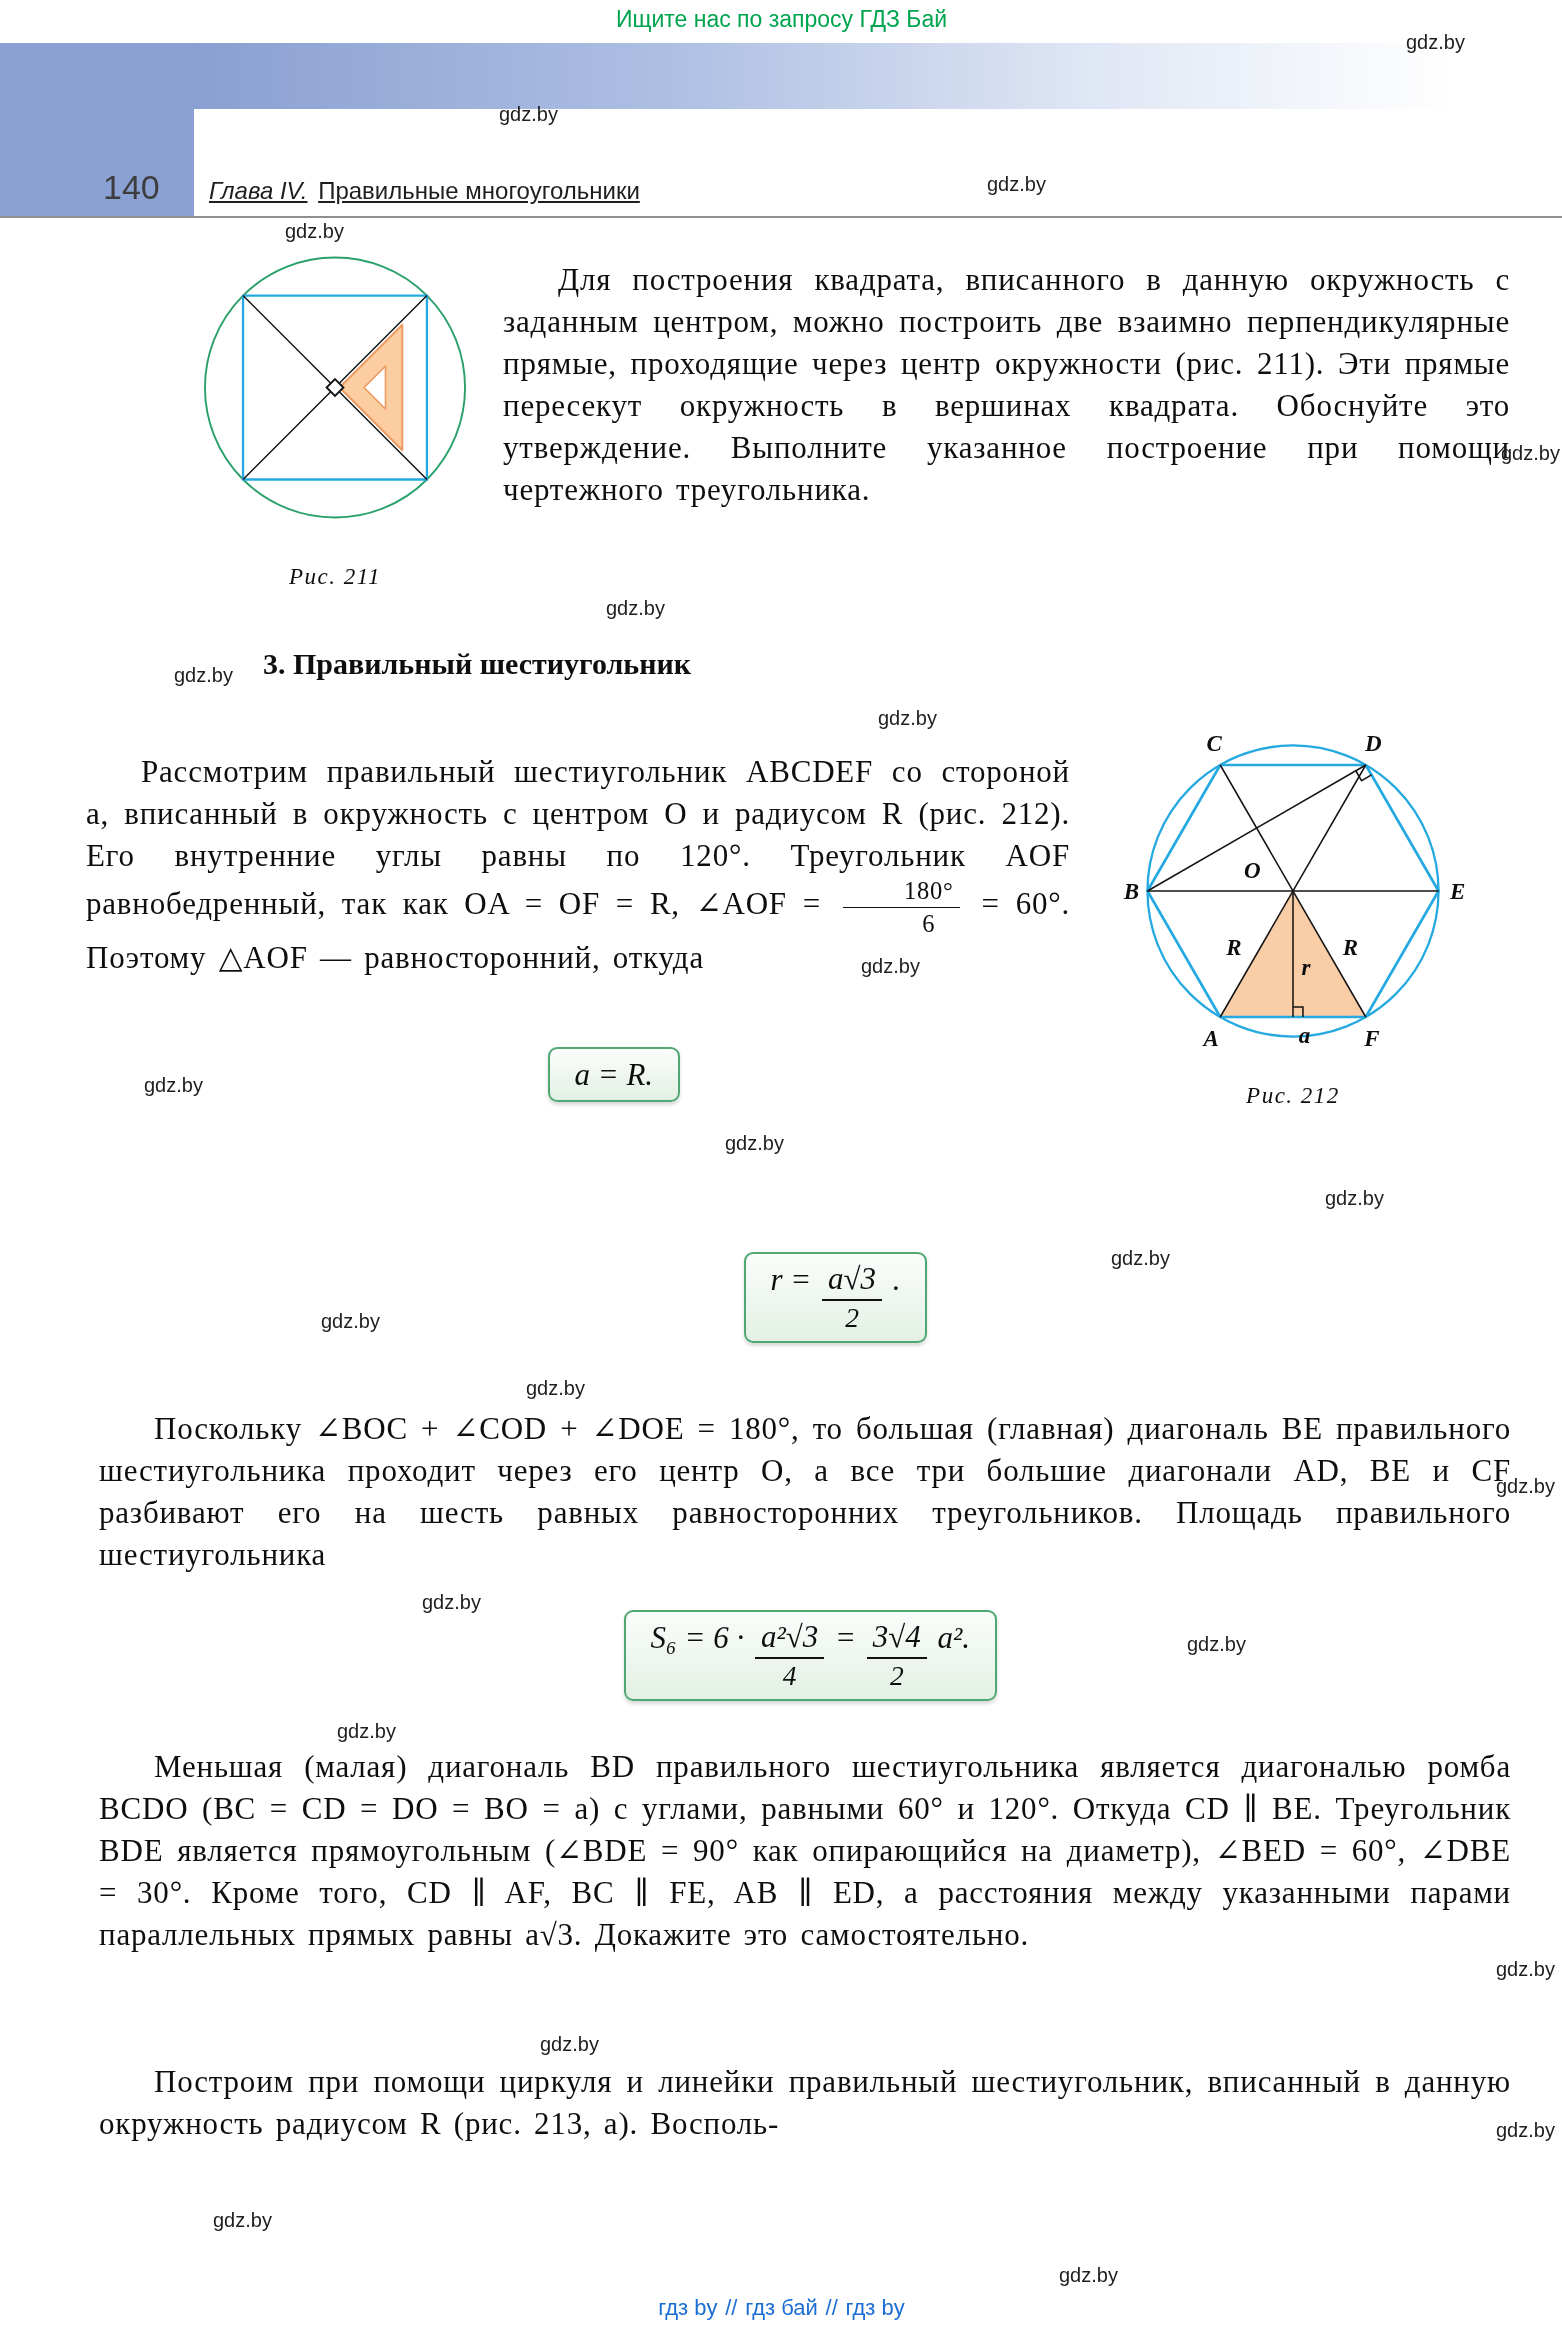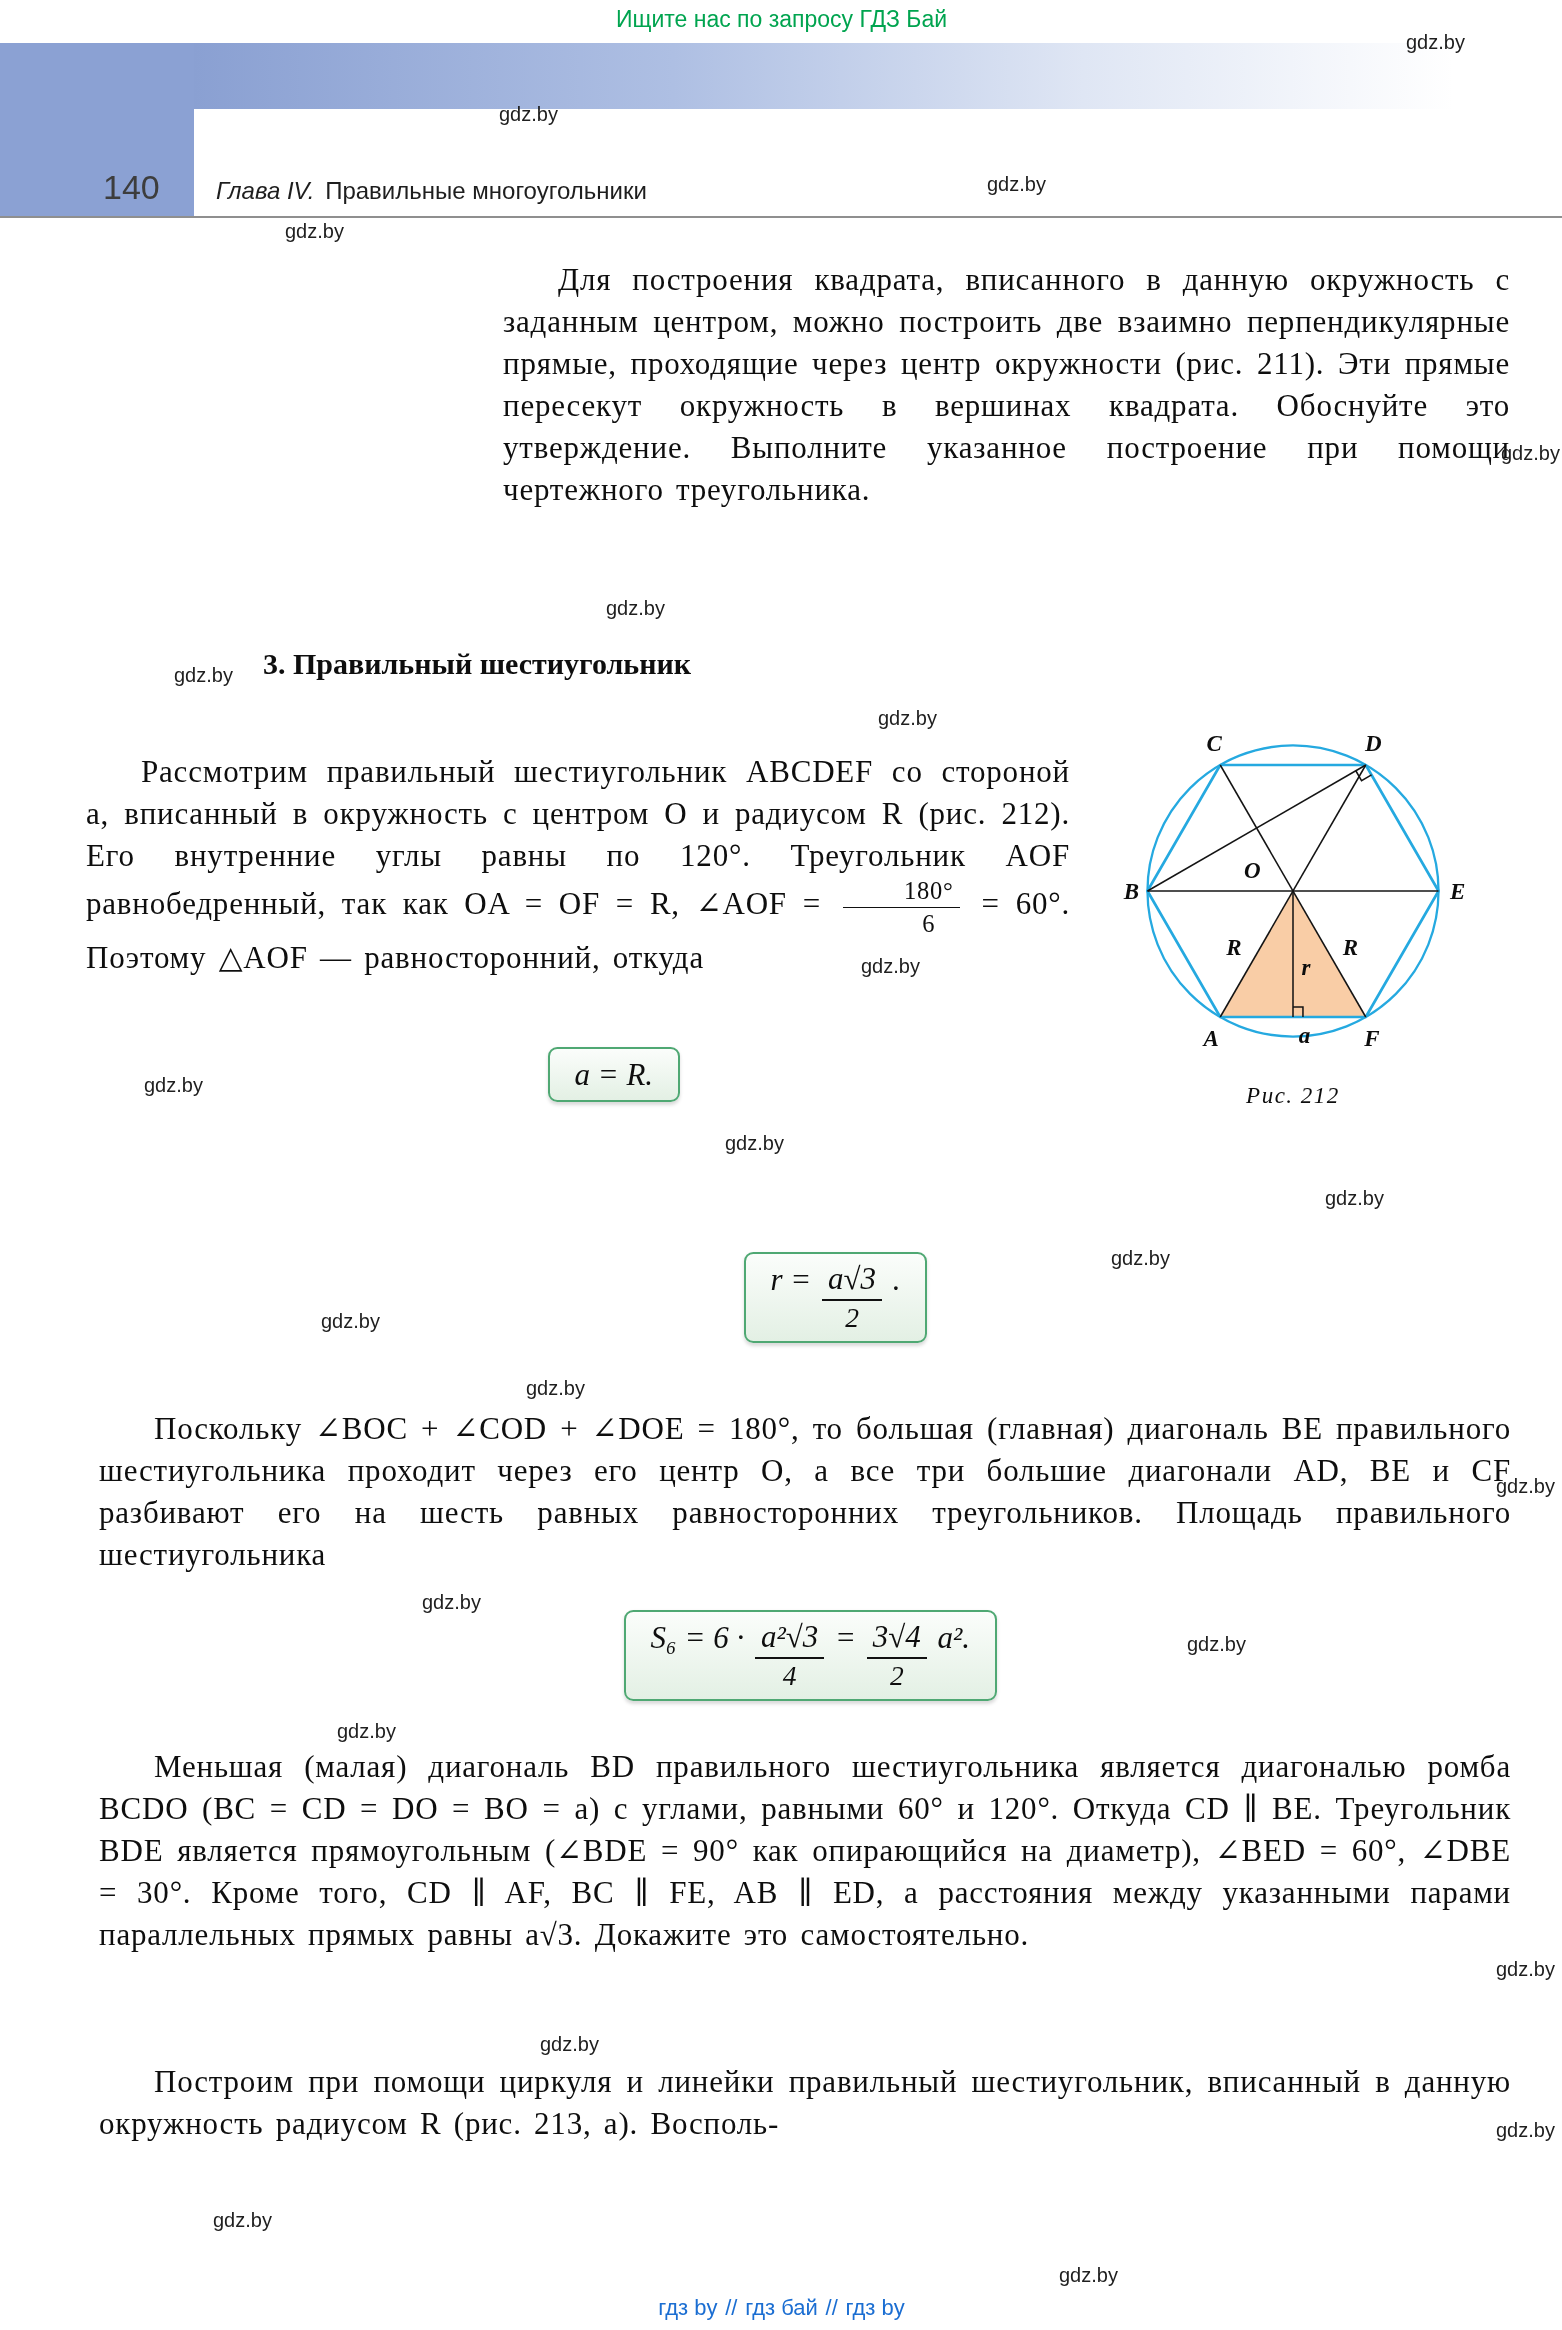--- a/index.html
+++ b/index.html
@@ -7,22 +7,22 @@
         font-family:"Liberation Serif","DejaVu Serif",serif;color:#111;}
 
   .promo{position:absolute;top:6.1px;left:0;width:100%;text-align:center;
          font-family:"Liberation Sans","DejaVu Sans",sans-serif;font-size:23px;color:#00a44f;}
 
   .band-left{position:absolute;top:43px;left:0;width:194px;height:174px;background:#8ba1d3;}
   .band{position:absolute;top:43px;left:194px;right:0;height:66px;
         background:linear-gradient(to right,#8aa0d2 0%,#aebfe3 35%,#dfe6f4 65%,#ffffff 92%);}
   .page-number{position:absolute;left:103px;top:168px;
                font-family:"Liberation Sans","DejaVu Sans",sans-serif;font-size:34px;color:#3d3d3d;}
-  .chapter{position:absolute;left:216px;top:177px;
-           font-family:"Liberation Sans","DejaVu Sans",sans-serif;font-size:24px;color:#1e1e1e;}
+  .chapter{position:absolute;left:209px;top:177px;
+           font-family:"Liberation Sans","DejaVu Sans",sans-serif;font-size:24px;color:#1e1e1e;text-decoration:underline;}
   .chapter .it{font-style:italic;margin-right:10.7px;}
   .header-rule{position:absolute;left:0;top:216px;width:100%;height:1.5px;background:#8f8f8f;}
 
   .wm{position:absolute;font-family:"Liberation Sans","DejaVu Sans",sans-serif;
       font-size:20px;color:#1f1f1f;white-space:nowrap;}
 
   .para{position:absolute;margin:0;font-size:31px;line-height:42px;letter-spacing:0.8px;
         word-spacing:3.8px;text-align:justify;text-indent:55px;color:#0e0e0e;}
   .para1{left:503px;top:259px;width:1007px;}
   .para2{left:86px;top:715px;width:984px;margin-top:36px;}
@@ -71,20 +71,32 @@
   <div class="promo">Ищите нас по запросу ГДЗ Бай</div>
 
   <div class="band-left"></div>
   <div class="band"></div>
   <div class="page-number">140</div>
   <div class="chapter">
     <span class="it">Глава IV.</span><span>Правильные многоугольники</span>
   </div>
   <div class="header-rule"></div>
 
+  <figure class="fig fig211">
+    <svg width="306" height="306" viewBox="0 0 400 400">
+      <circle cx="200" cy="185" r="170" fill="none" stroke="#2aa06a" stroke-width="2.5"></circle>
+      <polygon points="79.8,64.8 320.2,64.8 320.2,305.2 79.8,305.2" fill="none" stroke="#25a9e0" stroke-width="3"></polygon>
+      <line x1="79.8" y1="64.8" x2="320.2" y2="305.2" stroke="#141414" stroke-width="2"></line>
+      <line x1="320.2" y1="64.8" x2="79.8" y2="305.2" stroke="#141414" stroke-width="2"></line>
+      <polygon points="206,185 288,103 288,267" fill="#fbcda1" stroke="#ee9a5f" stroke-width="2.5" stroke-linejoin="round"></polygon>
+      <polygon points="238,185 266,157 266,213" fill="#ffffff" stroke="#ee9a5f" stroke-width="2" stroke-linejoin="round"></polygon>
+      <polygon points="200,174 211,185 200,196 189,185" fill="#ffffff" stroke="#141414" stroke-width="2.5"></polygon>
+    </svg>
+    <figcaption>Рис. 211</figcaption>
+  </figure>
 
   <p class="para para1">Для построения квадрата, вписанного в данную окружность с заданным центром, можно построить две взаимно перпендикулярные прямые, проходящие через центр окружности (рис. 211). Эти прямые пересекут окружность в вершинах квадрата. Обоснуйте это утверждение. Выполните указанное построение при помощи чертежного треугольника.</p>
 
   <h2 class="heading">3. Правильный шестиугольник</h2>
 
   <p class="para para2"><span>Рассмотрим правильный шестиугольник ABCDEF со стороной a, вписанный в окружность с центром O и радиусом R (рис. 212). Его внутренние углы равны по 120°. Треугольник AOF равнобедренный, так как OA = OF = R, ∠AOF = </span><span class="frac frac-inline">
         <span class="num">180°</span>
         <span class="den">6</span>
       </span><span> = 60°. Поэтому △AOF — равносторонний, откуда</span></p>
 

